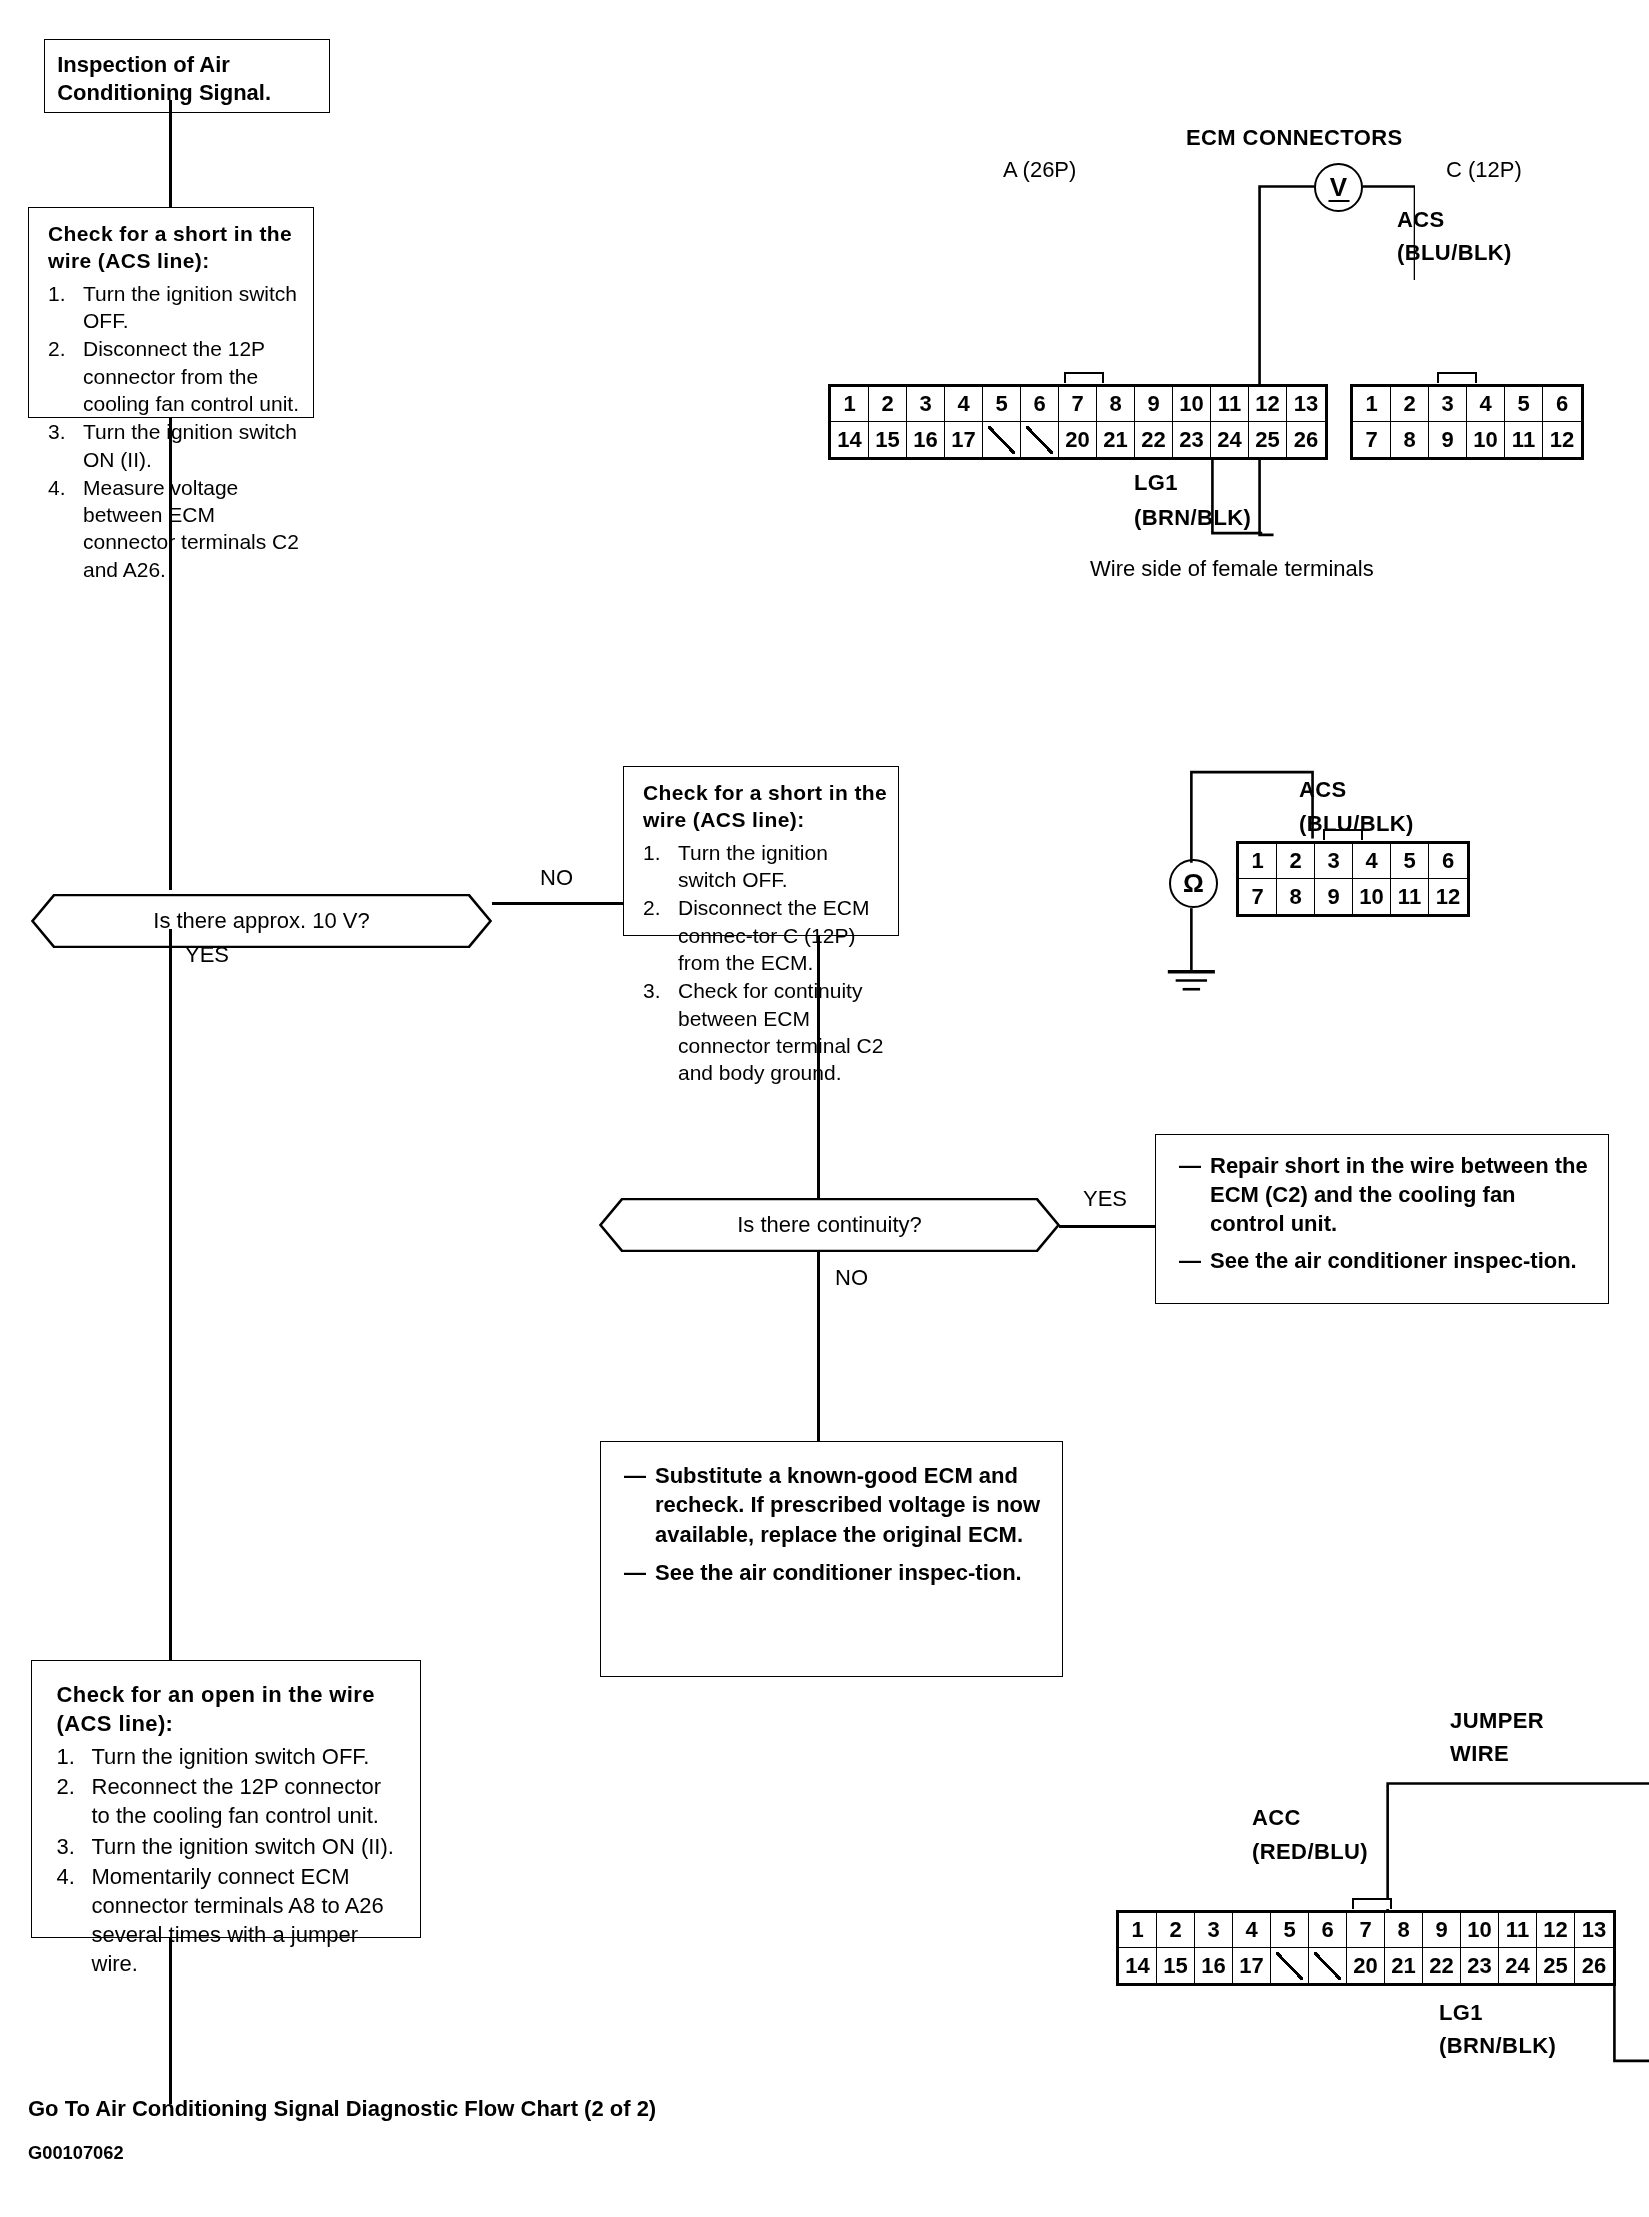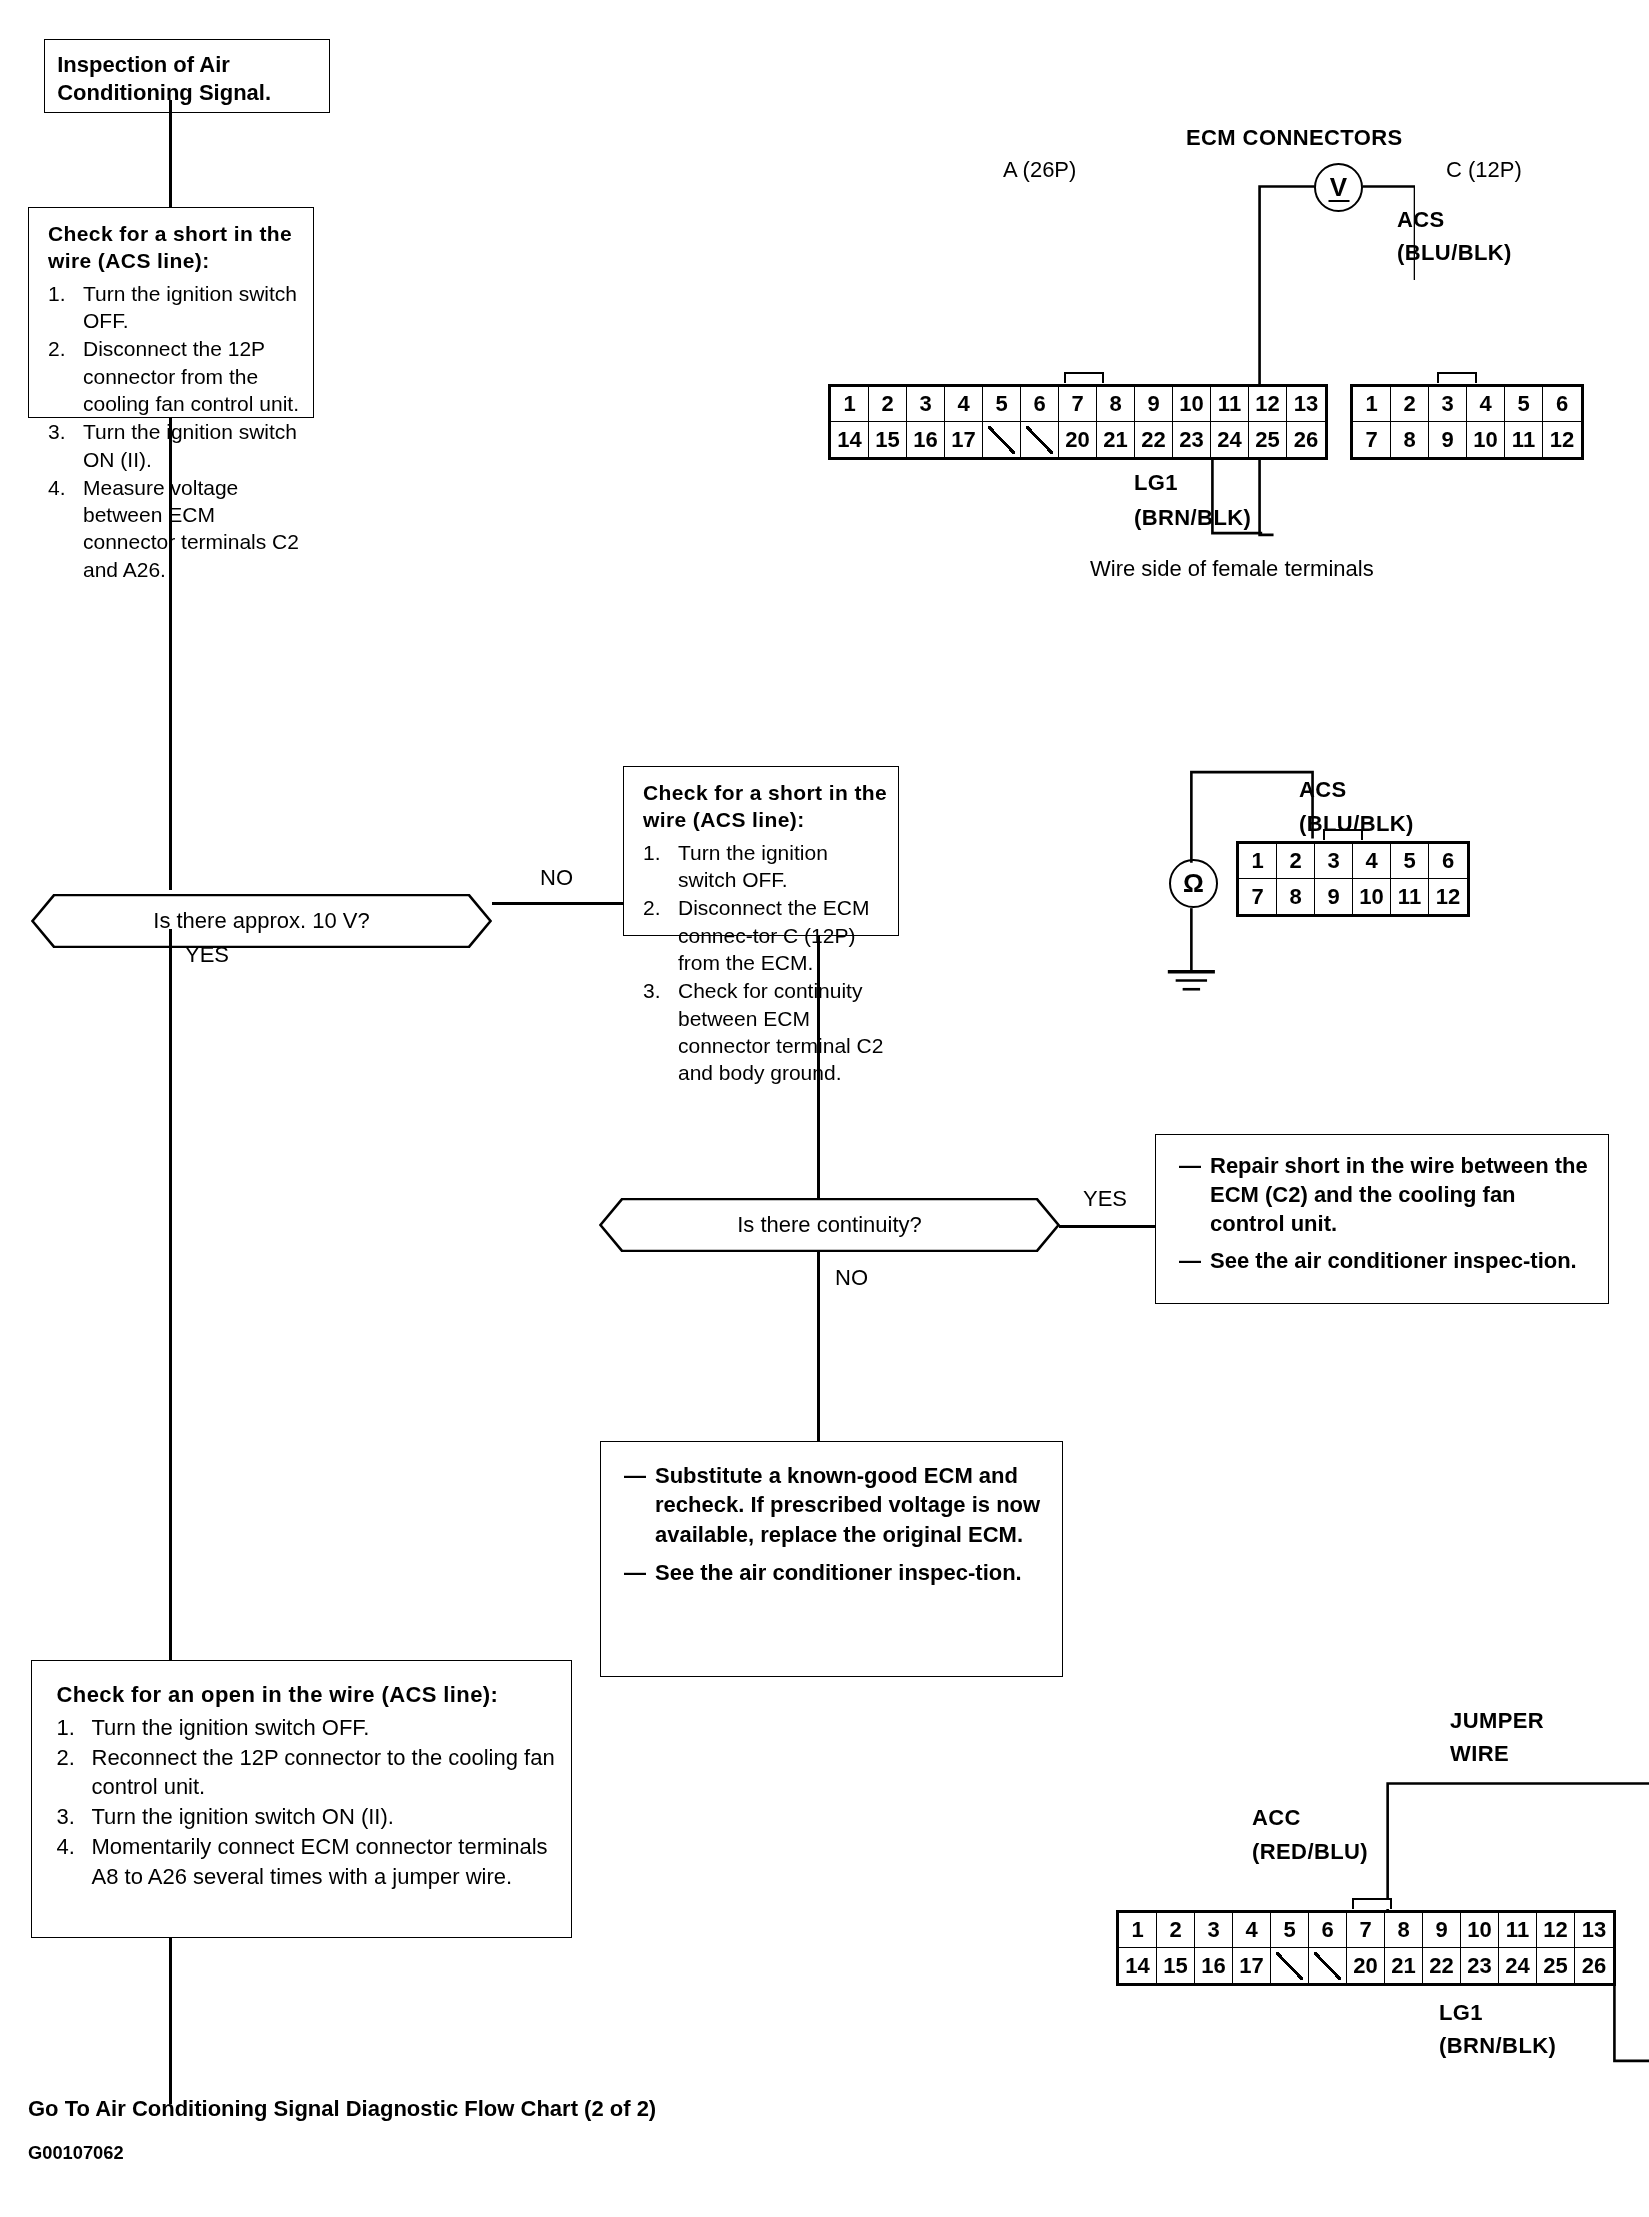--- a/index.html
+++ b/index.html
@@ -223,21 +223,21 @@
           <span class="txt">Substitute a known-good ECM and recheck. If prescribed voltage is now available, replace the original ECM.</span>
         </li>
         <li>
           <span class="dash">—</span>
           <span class="txt">See the air conditioner inspec-tion.</span>
         </li>
       </ul>
     </div>
   </div>
 
-  <div class="box" style="left:31px;top:1660px;width:541px;height:278px;">
+  <div class="box" style="left:31px;top:1660px;width:390px;height:278px;">
     <div class="boxinner" style="padding:19px 15.7px 8.7px 24.5px;font-size:22px;line-height:1.33;">
       <div class="bold">Check for an open in the wire (ACS line):</div>
       <ul class="steps" style="margin-top:3.5px;">
         <li>
           <span class="num">1.</span>
           <span class="txt">Turn the ignition switch OFF.</span>
         </li>
         <li>
           <span class="num">2.</span>
           <span class="txt">Reconnect the 12P connector to the cooling fan control unit.</span>

